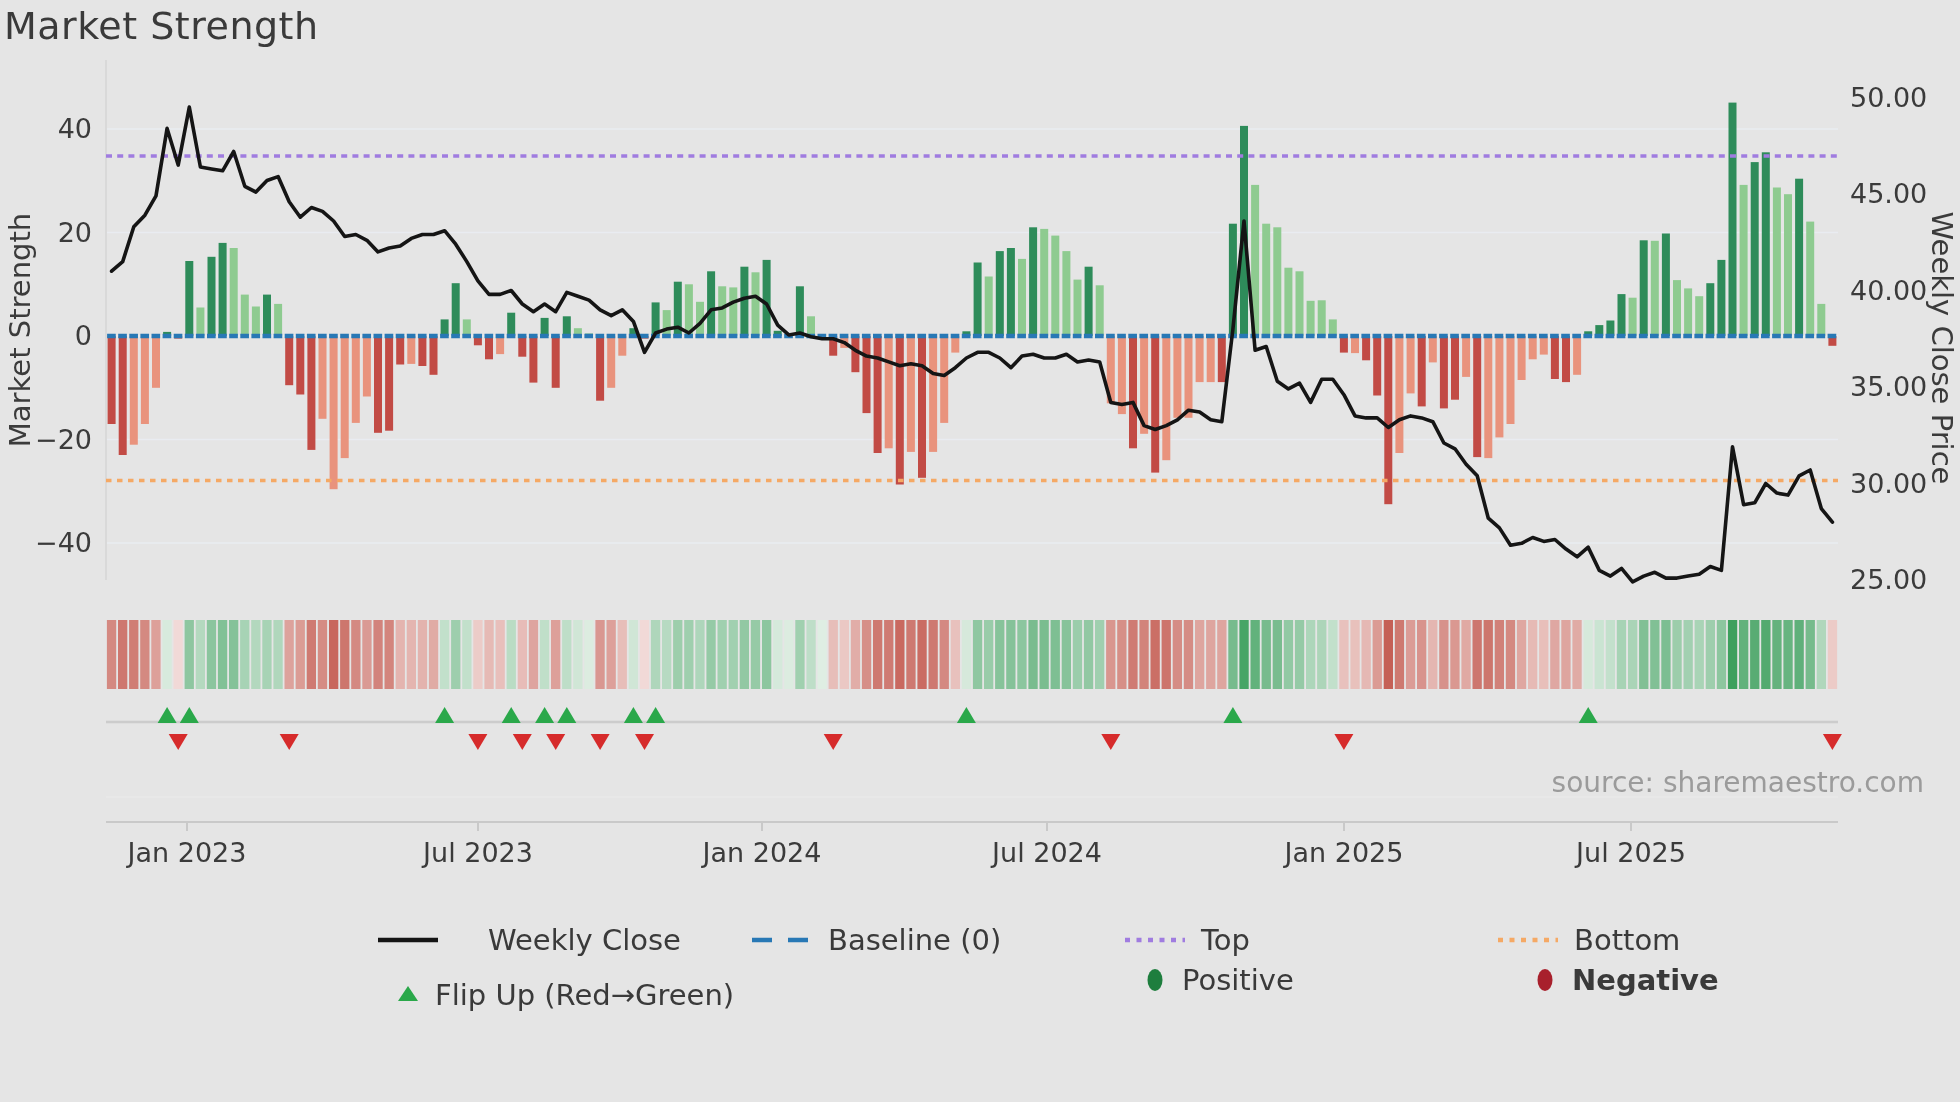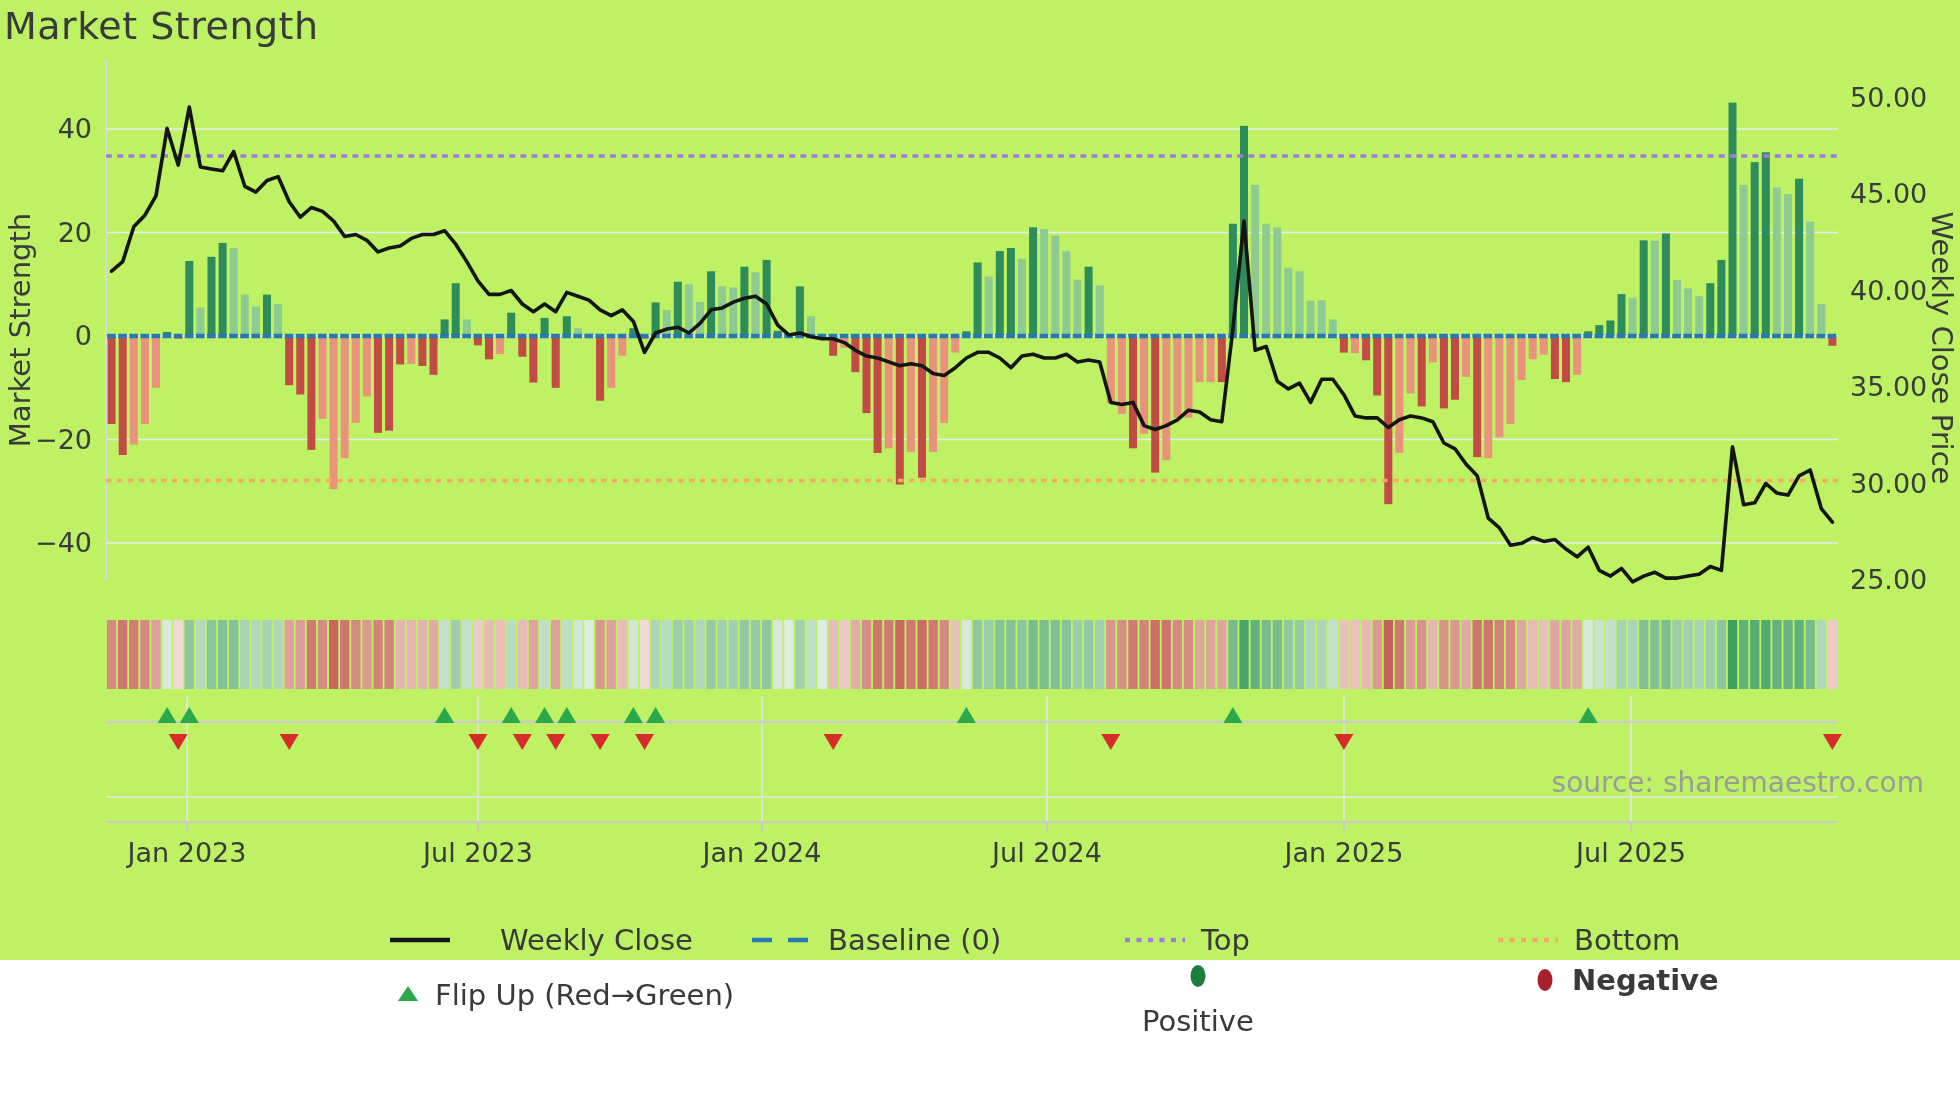--- a/index.html
+++ b/index.html
@@ -1,17 +1,17 @@
 <!DOCTYPE html>
 <html><head>
 <meta charset="utf-8">
 <style>
   html,body{margin:0;padding:0;background:#ffffff;}
   body{width:1960px;height:1102px;overflow:hidden;font-family:"DejaVu Sans","Liberation Sans",sans-serif;}
-  #page{position:relative;width:1960px;height:960px;background:#bef264;}
+  #page{position:relative;width:1960px;height:1102px;background:#e5e5e5;}
   #chart-title{position:absolute;left:4px;top:4px;font-size:38px;color:#3a3a3a;letter-spacing:.5px;}
   svg text{font-family:"DejaVu Sans","Liberation Sans",sans-serif;}
   .tick{font-size:27px;fill:#3b3b3b;}
   .axis-title{font-size:29px;fill:#3b3b3b;}
   .source{font-size:28px;fill:#9b9b9b;}
   .legend-item{position:absolute;display:flex;align-items:center;gap:14px;height:36px;}
   .legend-item span{font-size:29px;color:#3a3a3a;white-space:nowrap;}
   .swatch{flex:0 0 auto;display:block;}
 </style>
 </head>
@@ -411,21 +411,21 @@
         <text x="1850" y="396.0" text-anchor="start" class="tick">35.00</text>
         <text x="1850" y="492.5" text-anchor="start" class="tick">30.00</text>
         <text x="1850" y="589.0" text-anchor="start" class="tick">25.00</text>
       </g>
     <text class="axis-title" x="30" y="330" text-anchor="middle" transform="rotate(-90 30 330)">Market Strength</text>
     <text class="axis-title" x="1932" y="348" text-anchor="middle" transform="rotate(90 1932 348)">Weekly Close Price</text>
     <text class="source" x="1924" y="792" text-anchor="end">source: sharemaestro.com</text>
   </svg>
 
   
-  <div class="legend-item" style="left:388px;top:922px;gap:48px;">
+  <div class="legend-item" style="left:376px;top:922px;gap:48px;">
     <svg class="swatch" width="64" height="26">
         <line x1="2" y1="13" x2="62" y2="13" stroke="#151515" stroke-width="4.5"></line>
       </svg>
     <span>Weekly Close</span>
   </div>
   <div class="legend-item" style="left:750px;top:922px;text-align:center;">
     <svg class="swatch" width="64" height="26">
         <line x1="2" y1="13" x2="62" y2="13" stroke="#2878b5" stroke-width="4.5" stroke-dasharray="20 16"></line>
       </svg>
     <span>Baseline (0)</span>
@@ -443,21 +443,21 @@
     <span>Bottom</span>
   </div>
 
   
   <div class="legend-item" style="left:395px;top:962px;margin-top:15px;">
     <svg class="swatch" width="26" height="26">
         <path d="M3 19 L23 19 L13 4 Z" fill="#2aa84a"></path>
       </svg>
     <span>Flip Up (Red→Green)</span>
   </div>
-  <div class="legend-item" style="left:1142px;top:962px;flex-direction:column;">
+  <div class="legend-item" style="left:1142px;top:962px;">
     <svg class="swatch" width="26" height="28">
         <ellipse cx="13" cy="14" rx="7.5" ry="11" fill="#1e7e3e"></ellipse>
       </svg>
     <span>Positive</span>
   </div>
   <div class="legend-item" style="left:1532px;top:962px;font-weight:bold;">
     <svg class="swatch" width="26" height="28">
         <ellipse cx="13" cy="14" rx="7.5" ry="11" fill="#a8202c"></ellipse>
       </svg>
     <span>Negative</span>

